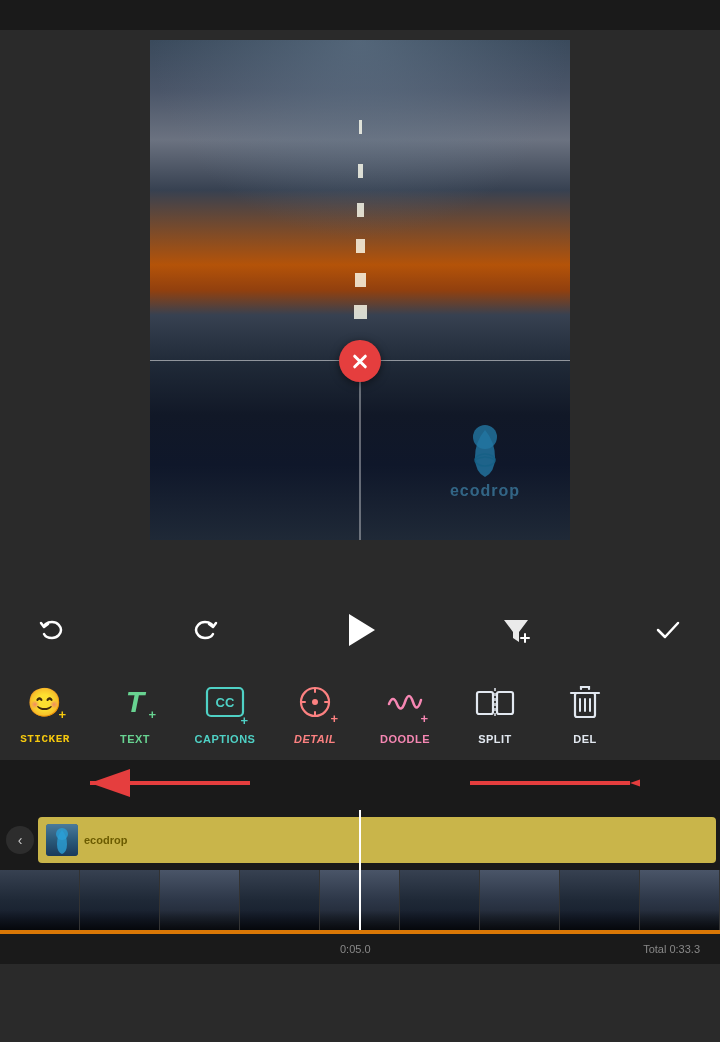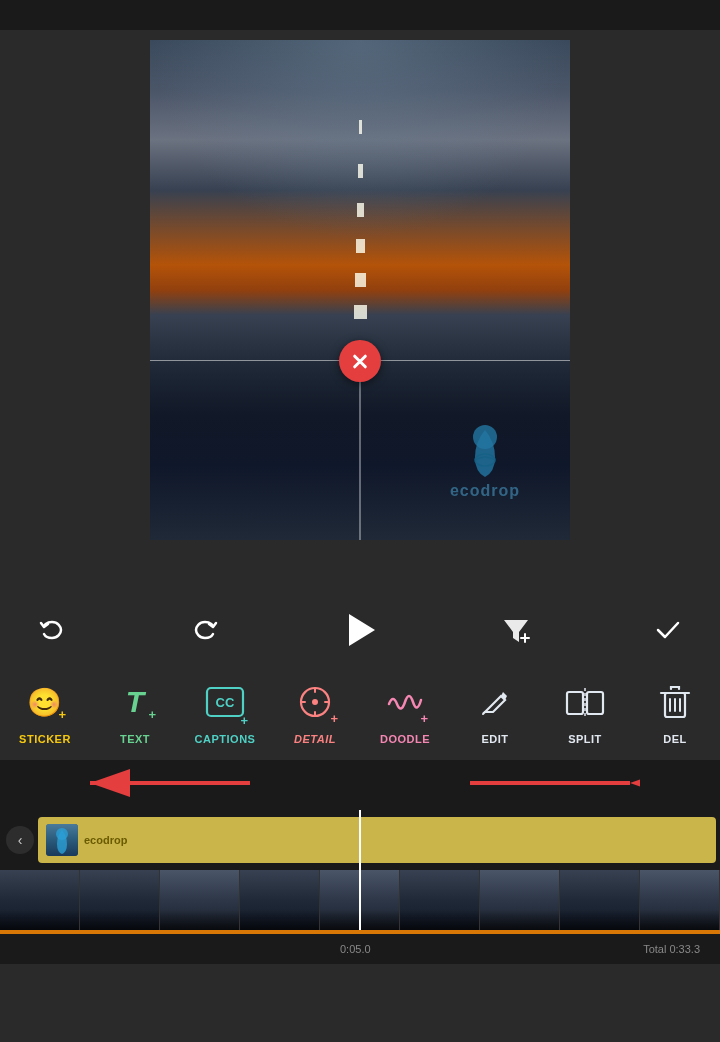--- a/index.html
+++ b/index.html
@@ -230,21 +230,21 @@
       gap: 6px;
     }
 
     .toolbar-label {
       font-size: 11px;
       font-weight: 600;
       letter-spacing: 0.5px;
       text-transform: uppercase;
     }
 
-    .sticker-label { color: #f6c90e; }
+    .sticker-label { color: #f6c90e; font-family: Liberation Mono, monospace; }
     .text-label { color: #68d391; }
     .captions-label { color: #4fd1c5; }
     .detail-label { color: #fc8181; font-style: italic; }
     .doodle-label { color: #f687b3; }
     .edit-label { color: #e2e8f0; }
     .split-label { color: #e2e8f0; }
     .del-label { color: #e2e8f0; }
 
     
     .timeline-area {
@@ -533,30 +533,20 @@
   <div class="toolbar-item">
     <div class="icon-wrapper">
       <svg width="40" height="36" viewBox="0 0 40 36">
         <path d="M4 20 Q8 10 12 20 Q16 30 20 18 Q24 6 28 18 Q32 30 36 16" fill="none" stroke="#f687b3" stroke-width="2.5" stroke-linecap="round"></path>
       </svg>
       <span class="plus-badge doodle-plus" style="bottom:2px; right:2px;">+</span>
     </div>
     <span class="toolbar-label doodle-label">DOODLE</span>
   </div>
 
-  <div class="toolbar-item">
-    <div class="icon-wrapper">
-      <svg width="36" height="36" viewBox="0 0 36 36">
-        <path d="M8 28 L12 24 L24 12 L28 16 L16 28 Z" fill="none" stroke="#e2e8f0" stroke-width="2.2"></path>
-        <path d="M24 12 L26 8 L30 12 L28 16 Z" fill="#e2e8f0"></path>
-        <line x1="8" y1="28" x2="6" y2="30" stroke="#e2e8f0" stroke-width="2" stroke-linecap="round"></line>
-      </svg>
-    </div>
-    <span class="toolbar-label edit-label">EDIT</span>
-  </div>
 
   <div class="toolbar-item">
     <div class="icon-wrapper">
       <svg width="40" height="36" viewBox="0 0 40 36">
         <rect x="2" y="8" width="16" height="22" rx="2" fill="none" stroke="#e2e8f0" stroke-width="2.2"></rect>
         <rect x="22" y="8" width="16" height="22" rx="2" fill="none" stroke="#e2e8f0" stroke-width="2.2"></rect>
         <line x1="20" y1="4" x2="20" y2="32" stroke="#e2e8f0" stroke-width="1.5" stroke-dasharray="3,2"></line>
       </svg>
     </div>
     <span class="toolbar-label split-label">SPLIT</span>

